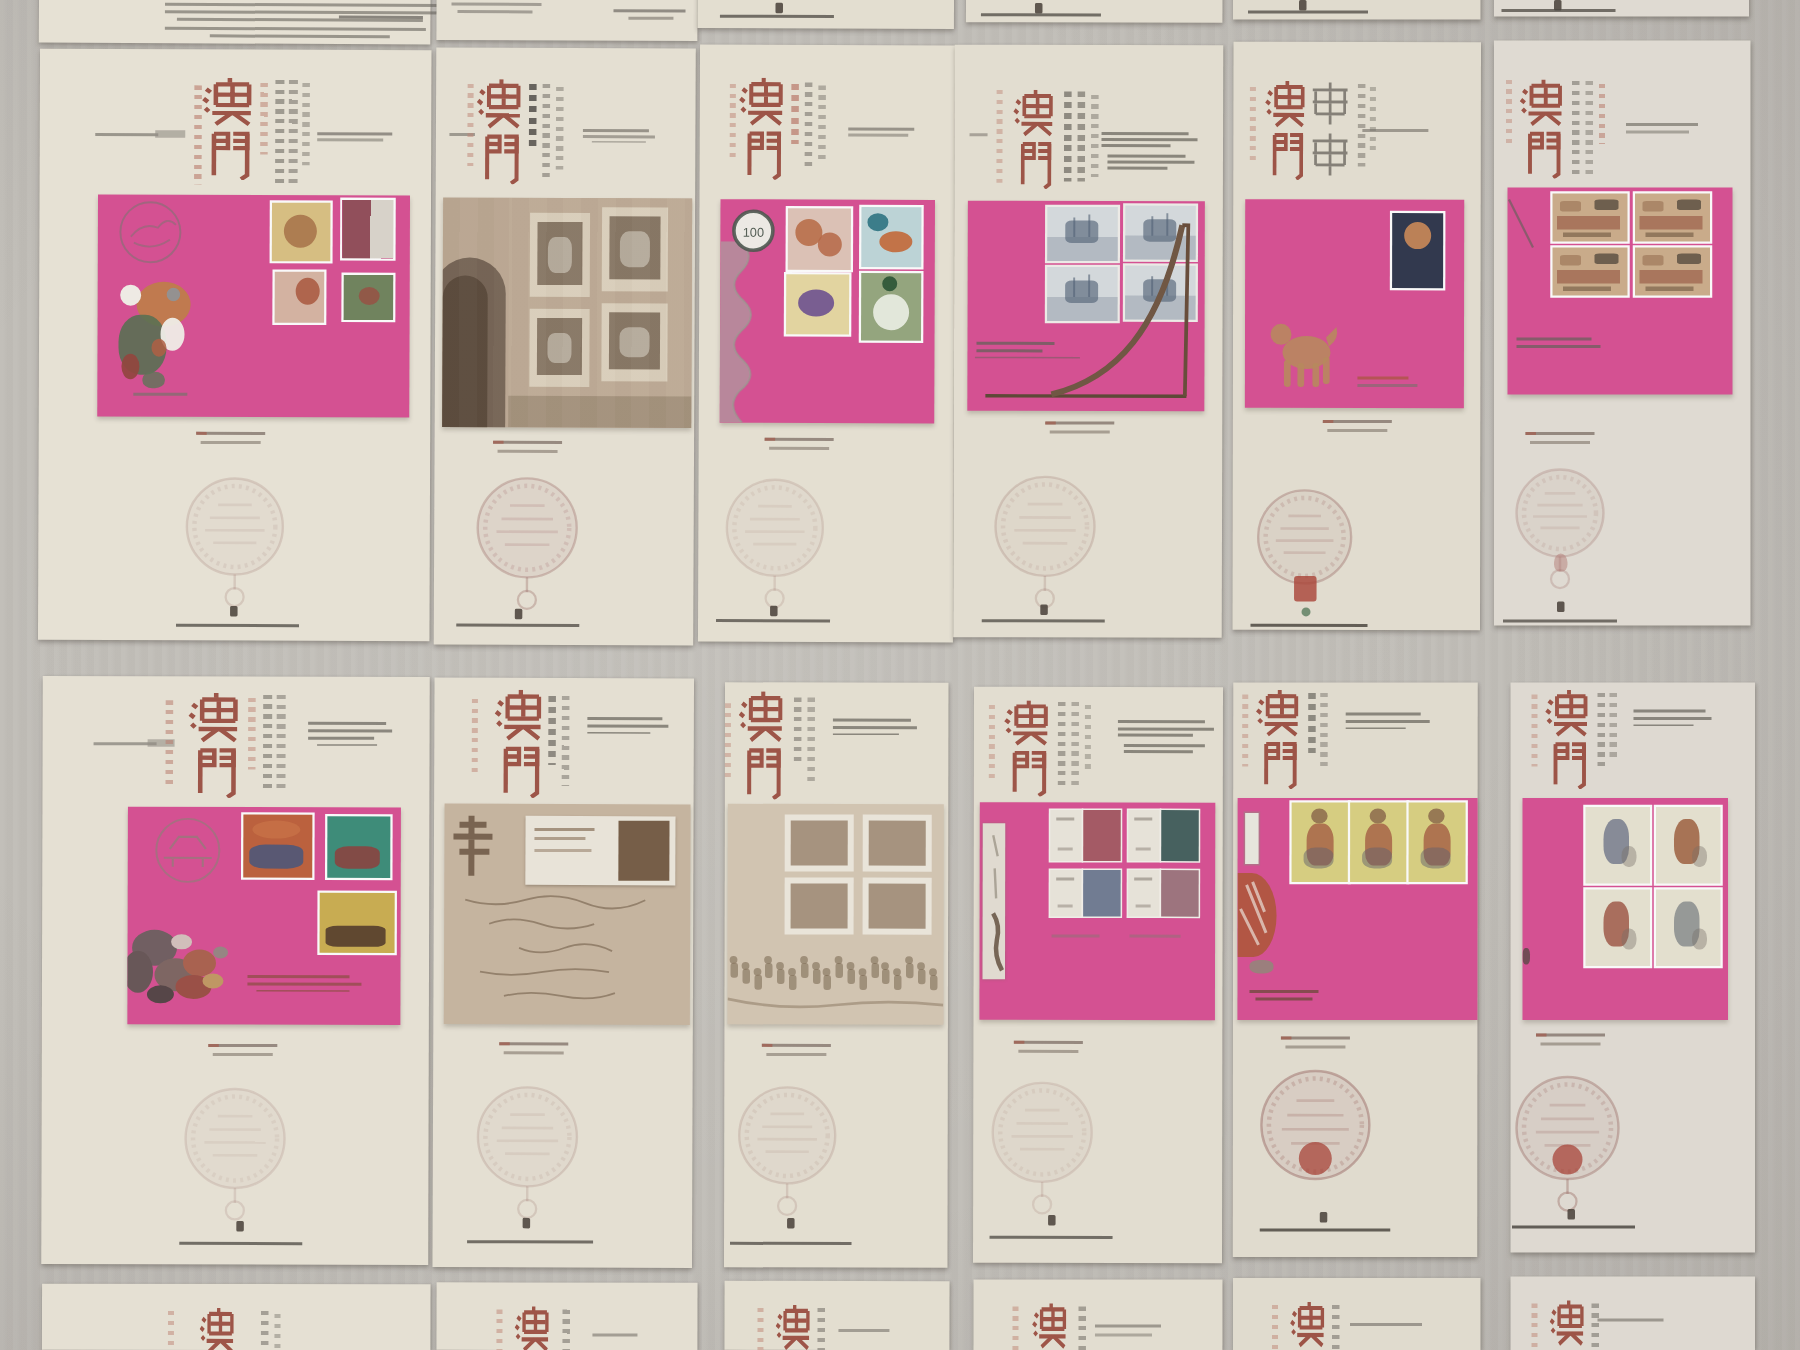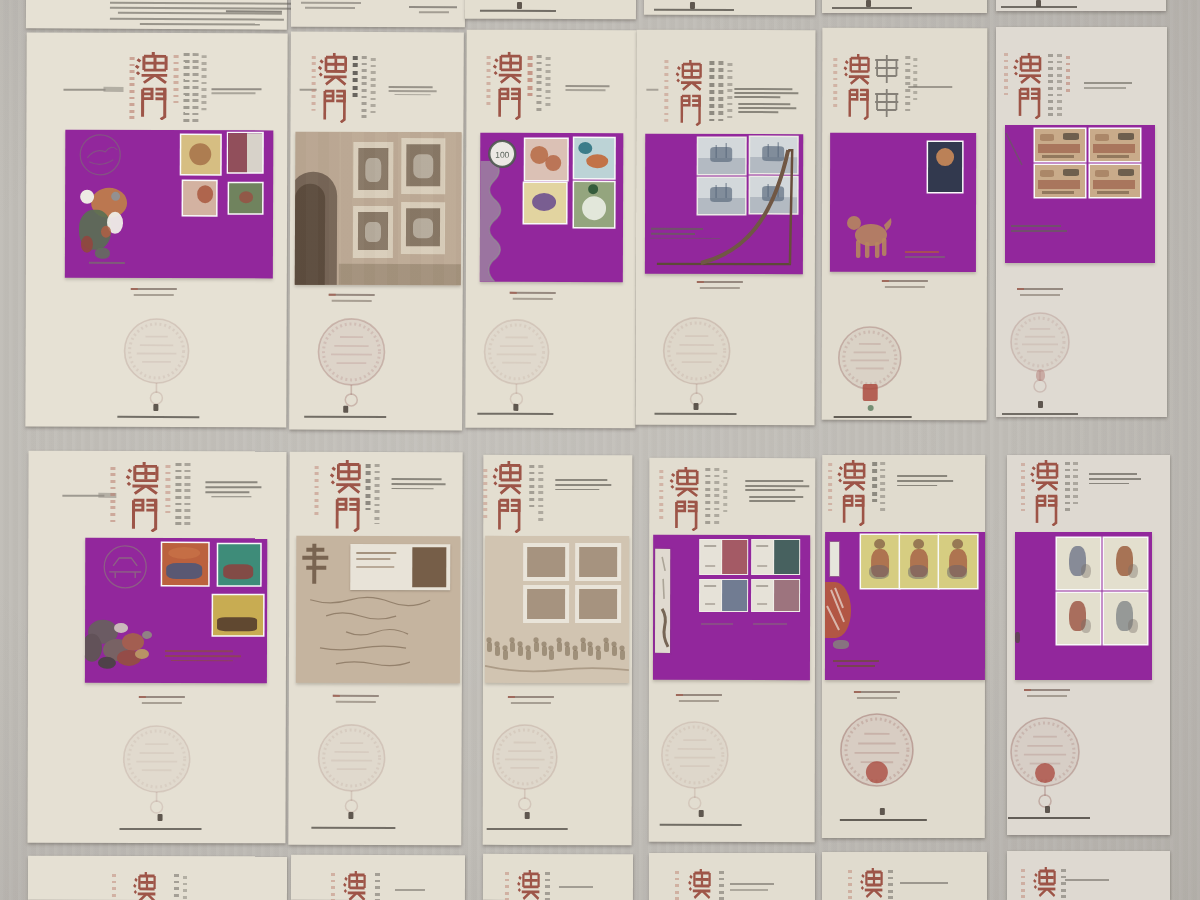--- a/index.html
+++ b/index.html
@@ -1,18 +1,18 @@
 <!DOCTYPE html>
 <html><head><meta charset="utf-8"><style>
 html,body{margin:0;padding:0;}
 body{width:1200px;height:900px;overflow:hidden;font-family:"Liberation Sans",sans-serif;}
 #cv{position:relative;width:1200px;height:900px;background:#c4c0b9;overflow:hidden;filter:saturate(0.84) contrast(0.95) blur(0.45px);}
 .abs{position:absolute;}
 .sheet{position:absolute;background:#e8e2d7;box-shadow:0 2px 3px rgba(70,62,52,0.32), 1px 0 2px rgba(70,62,52,0.14);}
-.env{position:absolute;background:#a21caf;box-shadow:0 2px 3px rgba(90,80,65,0.28);overflow:hidden;}
+.env{position:absolute;background:#ec4899;box-shadow:0 2px 3px rgba(90,80,65,0.28);overflow:hidden;}
 </style></head><body>
 <div id="cv">
 <div class="abs" style="left:0;top:0;width:1200px;height:900px;background:repeating-linear-gradient(90deg, rgba(255,255,255,0.03) 0px, rgba(255,255,255,0.03) 2px, rgba(100,92,82,0.025) 5px, rgba(100,92,82,0.025) 9px);"></div>
 <div class="abs" style="left:0;top:0;width:1200px;height:900px;background:radial-gradient(ellipse 950px 750px at 40% 45%, rgba(255,255,255,0.07), rgba(0,0,0,0) 55%, rgba(60,52,44,0.10) 100%);"></div>
 <div class="sheet" style="left:26px;top:-26px;width:261px;height:55px;background:#ece6d6;transform:rotate(0.3deg);">
       <div class="abs" style="left:84px;top:28px;width:182px;height:2px;background:rgba(105,100,92,0.62);"></div>
       <div class="abs" style="left:84px;top:33.2px;width:188px;height:2px;background:rgba(105,100,92,0.62);"></div>
       <div class="abs" style="left:92px;top:38.400000000000006px;width:164px;height:2px;background:rgba(105,100,92,0.62);"></div>
       <div class="abs" style="left:84px;top:43.60000000000001px;width:174px;height:2px;background:rgba(105,100,92,0.62);"></div>
       <div class="abs" style="left:114px;top:48.80000000000001px;width:120px;height:2px;background:rgba(105,100,92,0.62);"></div>

